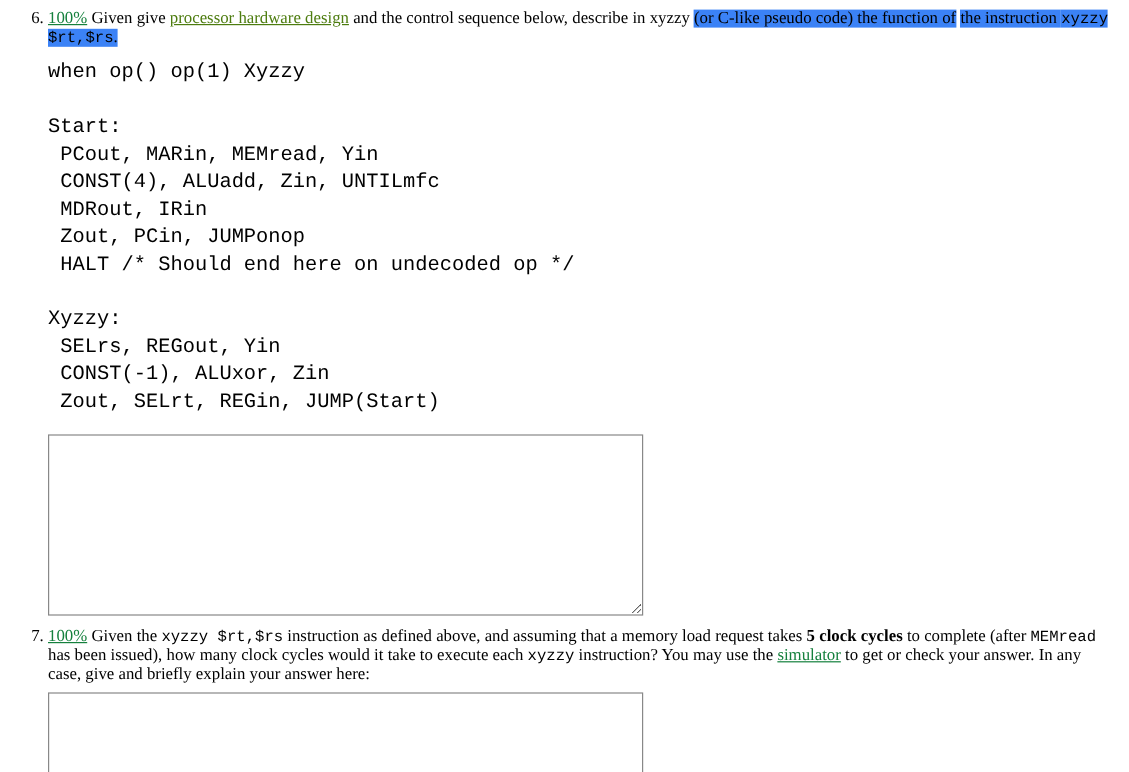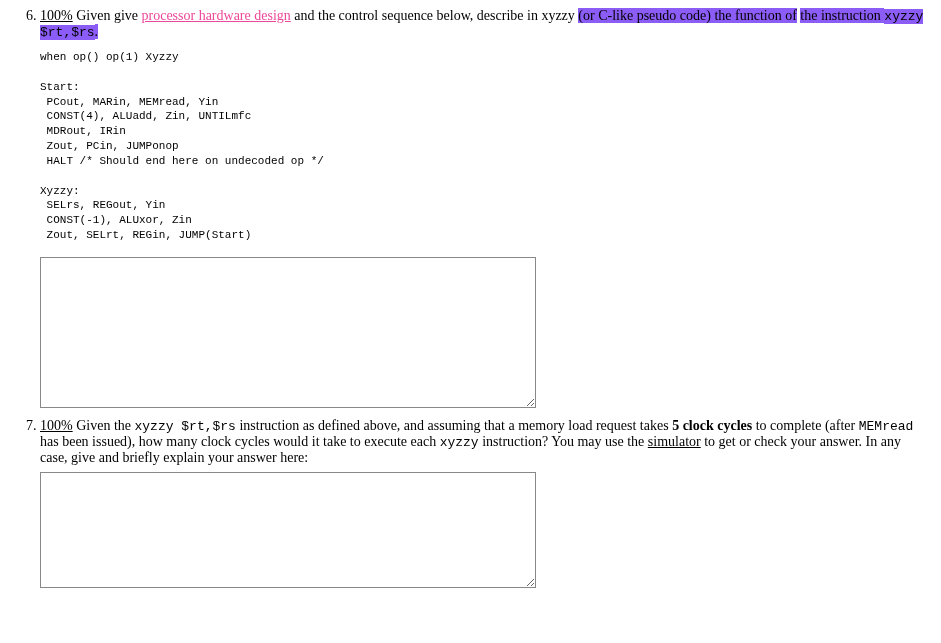--- a/index.html
+++ b/index.html
@@ -13,36 +13,36 @@
       box-sizing: border-box;
     }
     ol {
       margin: 0;
       padding-left: 28px;
     }
     li {
       margin-bottom: 10px;
     }
     a {
-      color: #000000;
+      color: #15803d;
       text-decoration: underline;
     }
     a.visited {
-      color: #ec4899;
+      color: #4d7c0f;
     }
     .highlight {
-      background-color: #8b5cf6;
+      background-color: #3b82f6;
     }
     .code {
       font-family: "Courier New", Courier, monospace;
       font-size: 13px;
     }
     pre.codeblock {
       font-family: "Courier New", Courier, monospace;
-      font-size: 11px;
+      font-size: 17px;
       white-space: pre;
       margin: 10px 0 14px 0;
       line-height: 1.35;
     }
     textarea {
       display: block;
       width: 490px;
       height: 145px;
       font-family: "Courier New", Courier, monospace;
       font-size: 13px;

